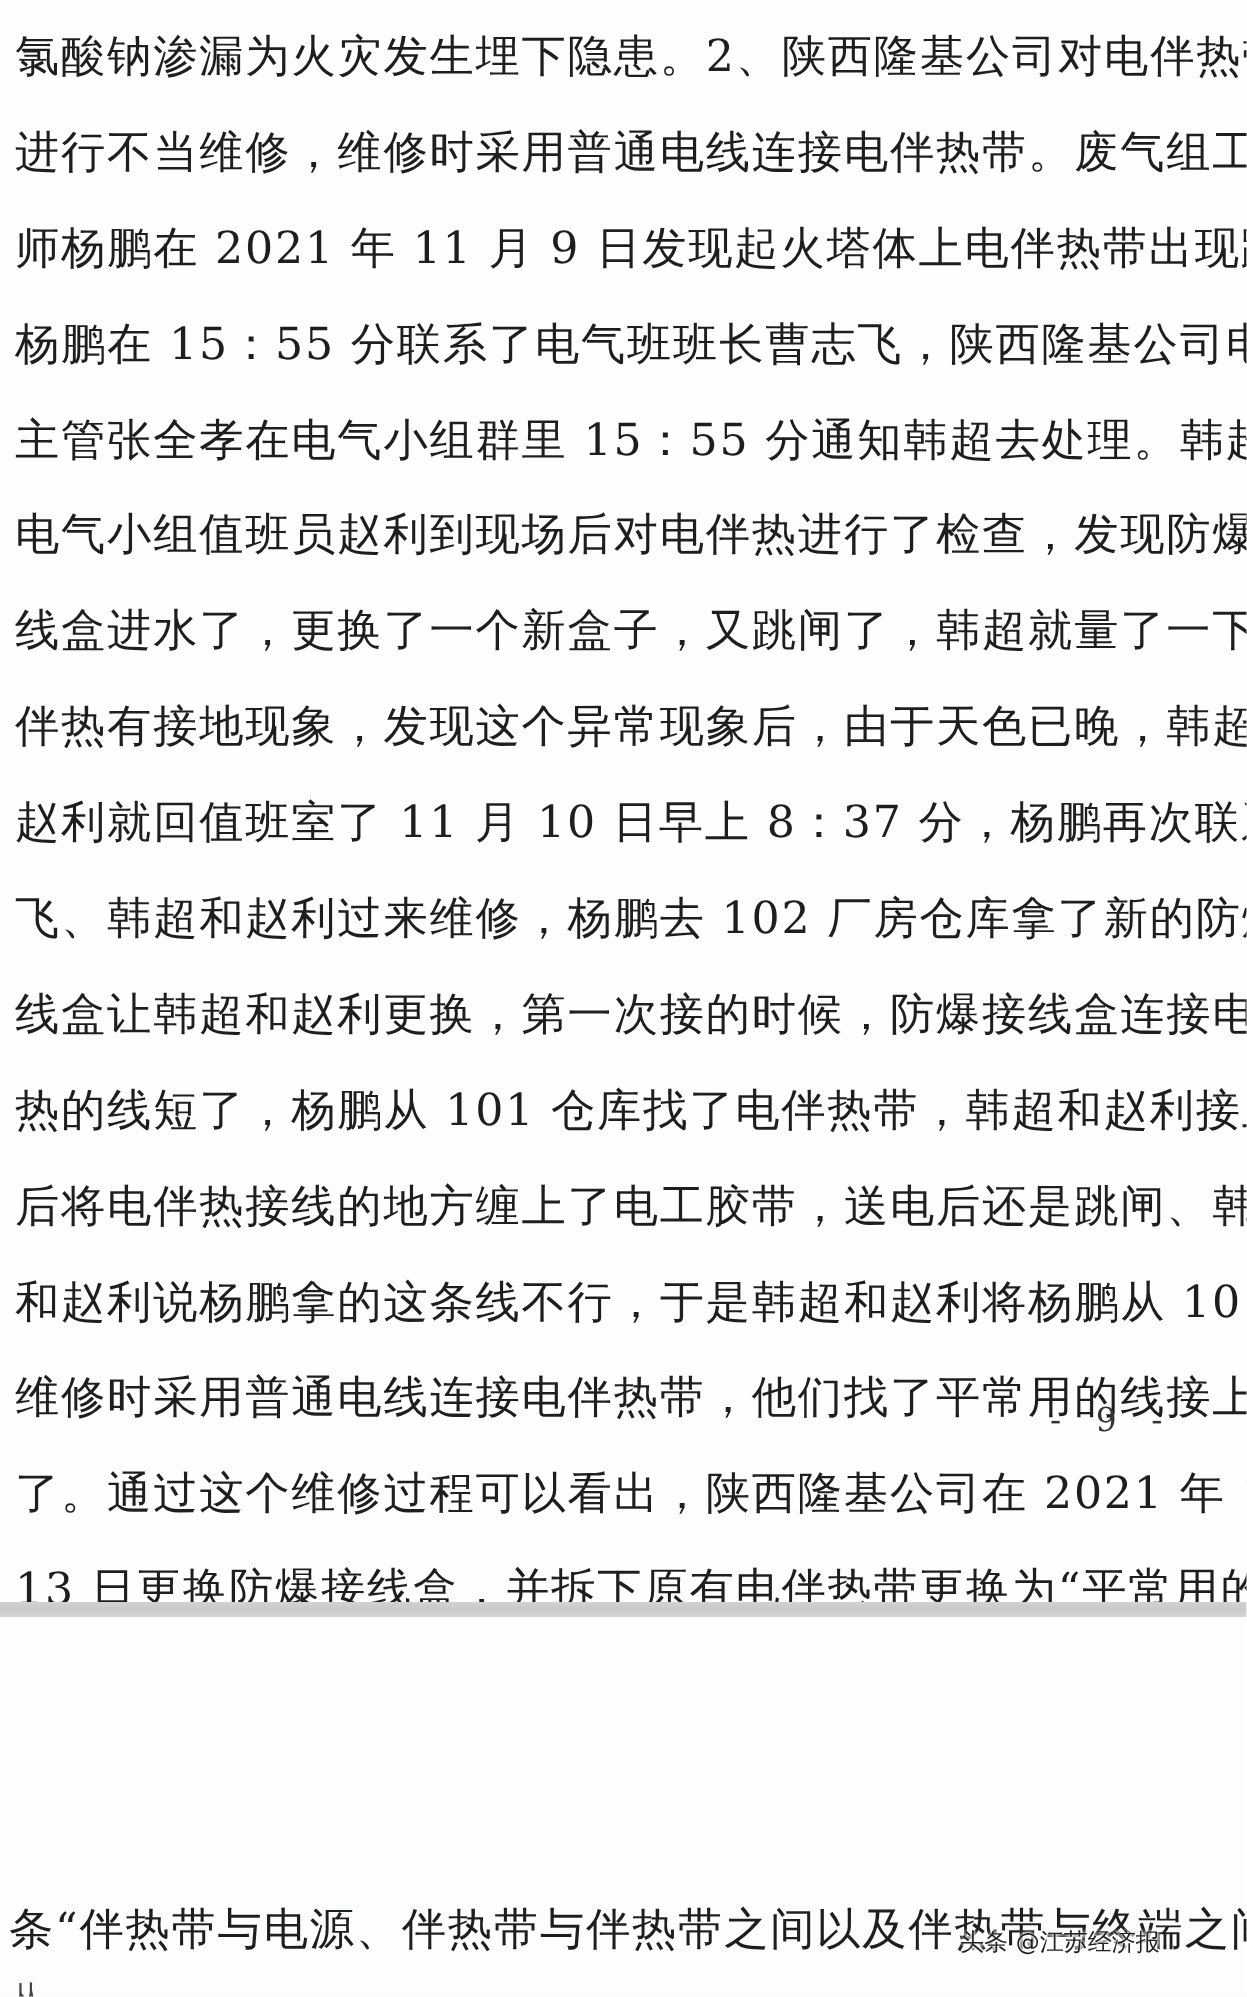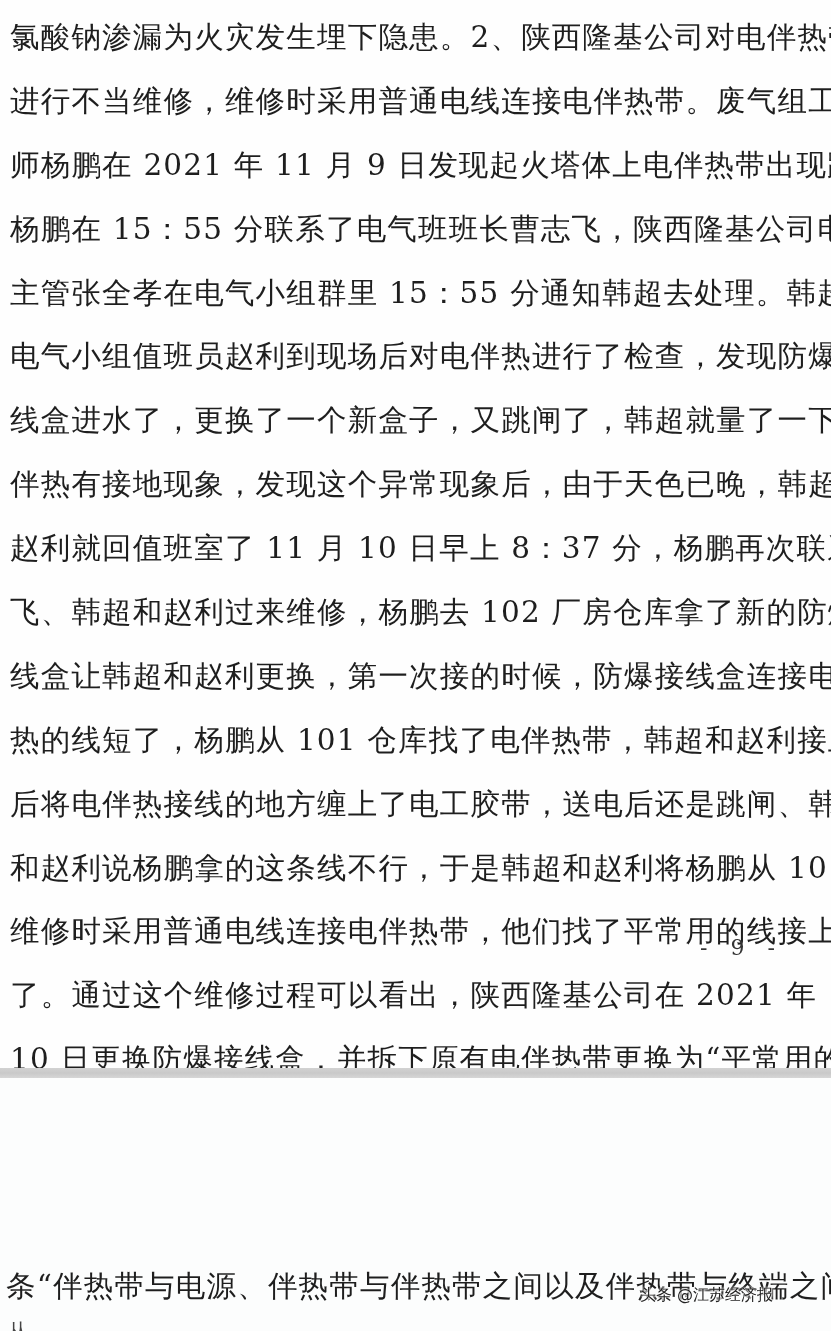--- a/index.html
+++ b/index.html
@@ -99,21 +99,21 @@
     <span class="line">线盒进水了，更换了一个新盒子，又跳闸了，韩超就量了一下电</span>
     <span class="line">伴热有接地现象，发现这个异常现象后，由于天色已晚，韩超和</span>
     <span class="line">赵利就回值班室了 11 月 10 日早上 8：37 分，杨鹏再次联系曹志</span>
     <span class="line">飞、韩超和赵利过来维修，杨鹏去 102 厂房仓库拿了新的防爆接</span>
     <span class="line">线盒让韩超和赵利更换，第一次接的时候，防爆接线盒连接电伴</span>
     <span class="line">热的线短了，杨鹏从 101 仓库找了电伴热带，韩超和赵利接上以</span>
     <span class="line">后将电伴热接线的地方缠上了电工胶带，送电后还是跳闸、韩超</span>
     <span class="line">和赵利说杨鹏拿的这条线不行，于是韩超和赵利将杨鹏从 101 仓</span>
     <span class="line">维修时采用普通电线连接电伴热带，他们找了平常用的线接上去</span>
     <span class="line">了。通过这个维修过程可以看出，陕西隆基公司在 2021 年 11 月</span>
-    <span class="line">10 日更换防爆接线盒，并拆下原有电伴热带更换为“平常用的</span>
+    <span class="line">13 日更换防爆接线盒，并拆下原有电伴热带更换为“平常用的</span>
     <span class="line">线”，违反了国标 GB/T19835-2015《自限温电伴热带》第 5.3.1</span>
   </div>
   <div class="page-number">- 9 -</div>
 </div>
 
 <div class="page-gap"></div>
 
 <div class="page-bottom"></div>
 
 <div class="next-line">条“伴热带与电源、伴热带与伴热带之间以及伴热带与终端之间</div>

